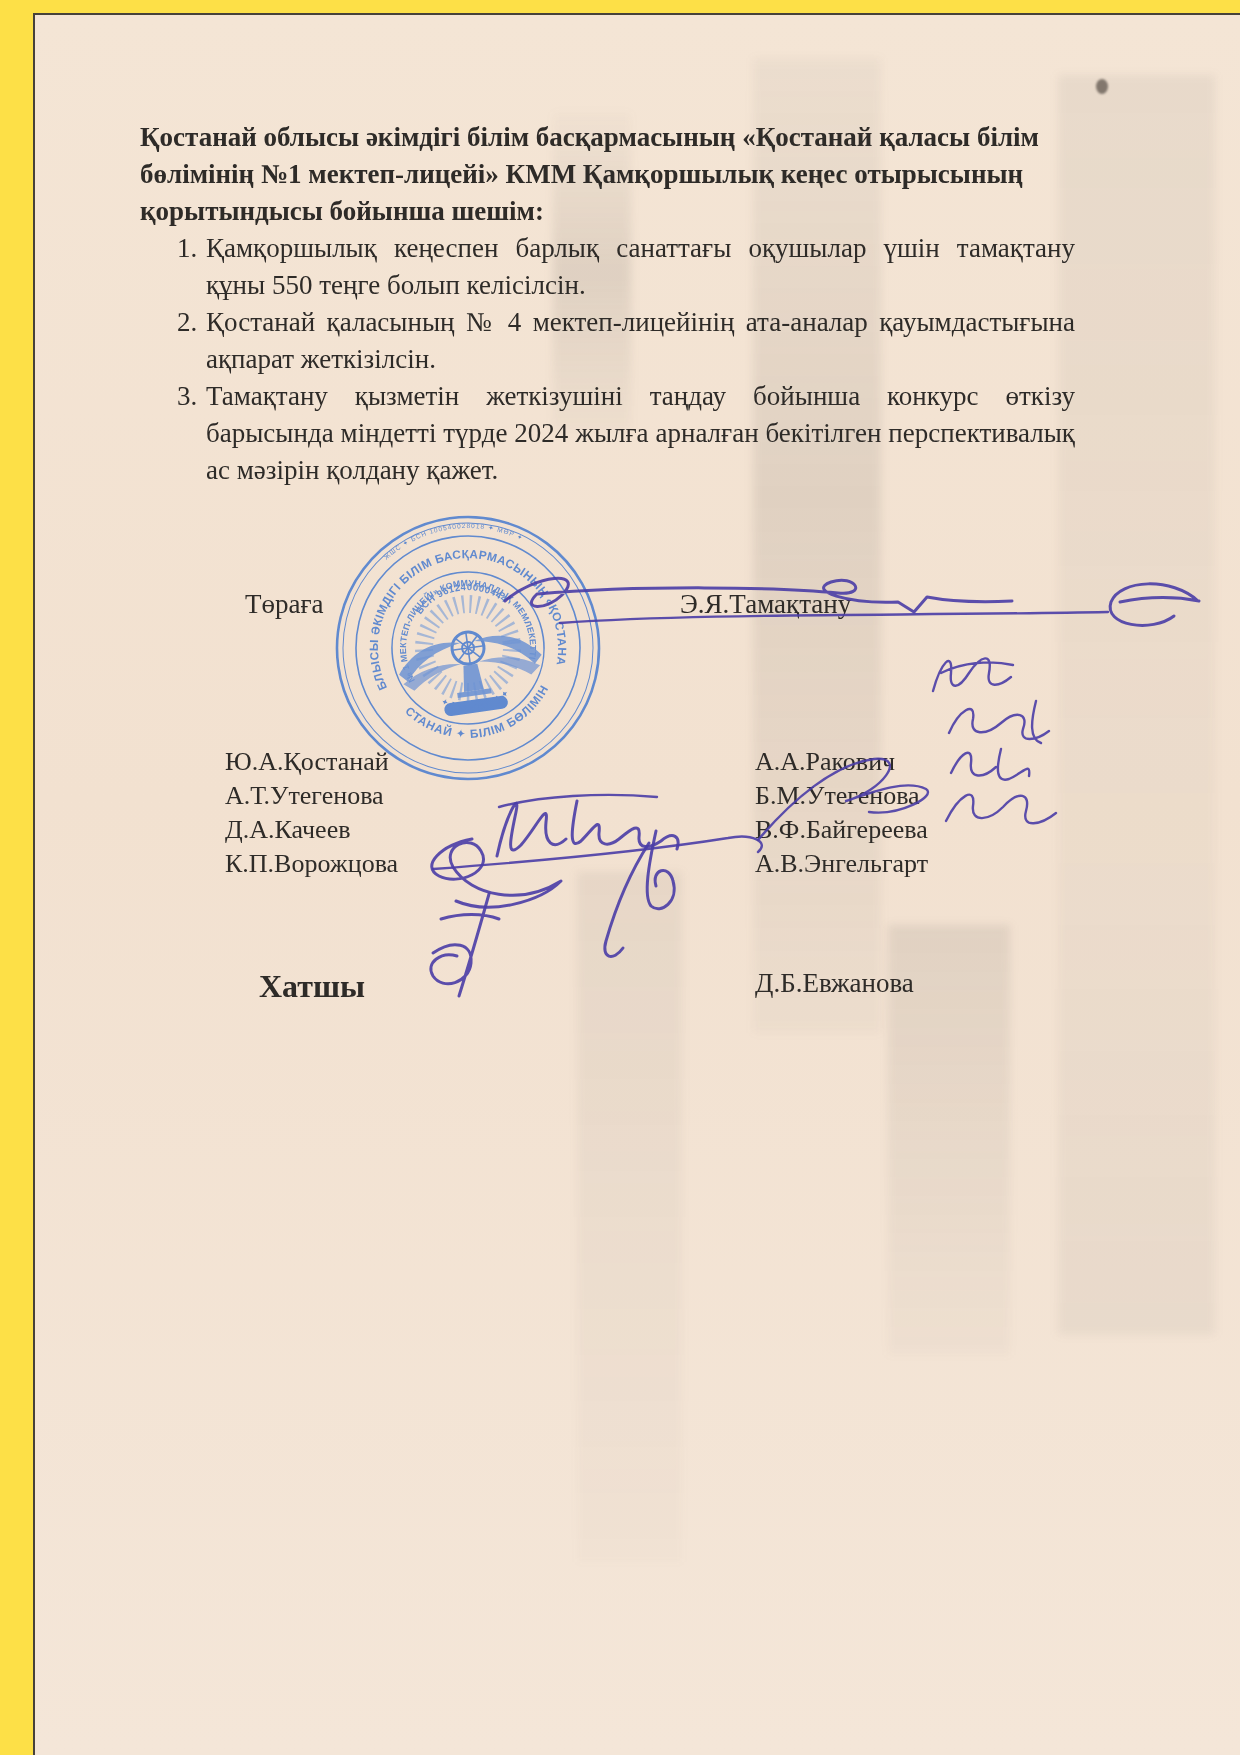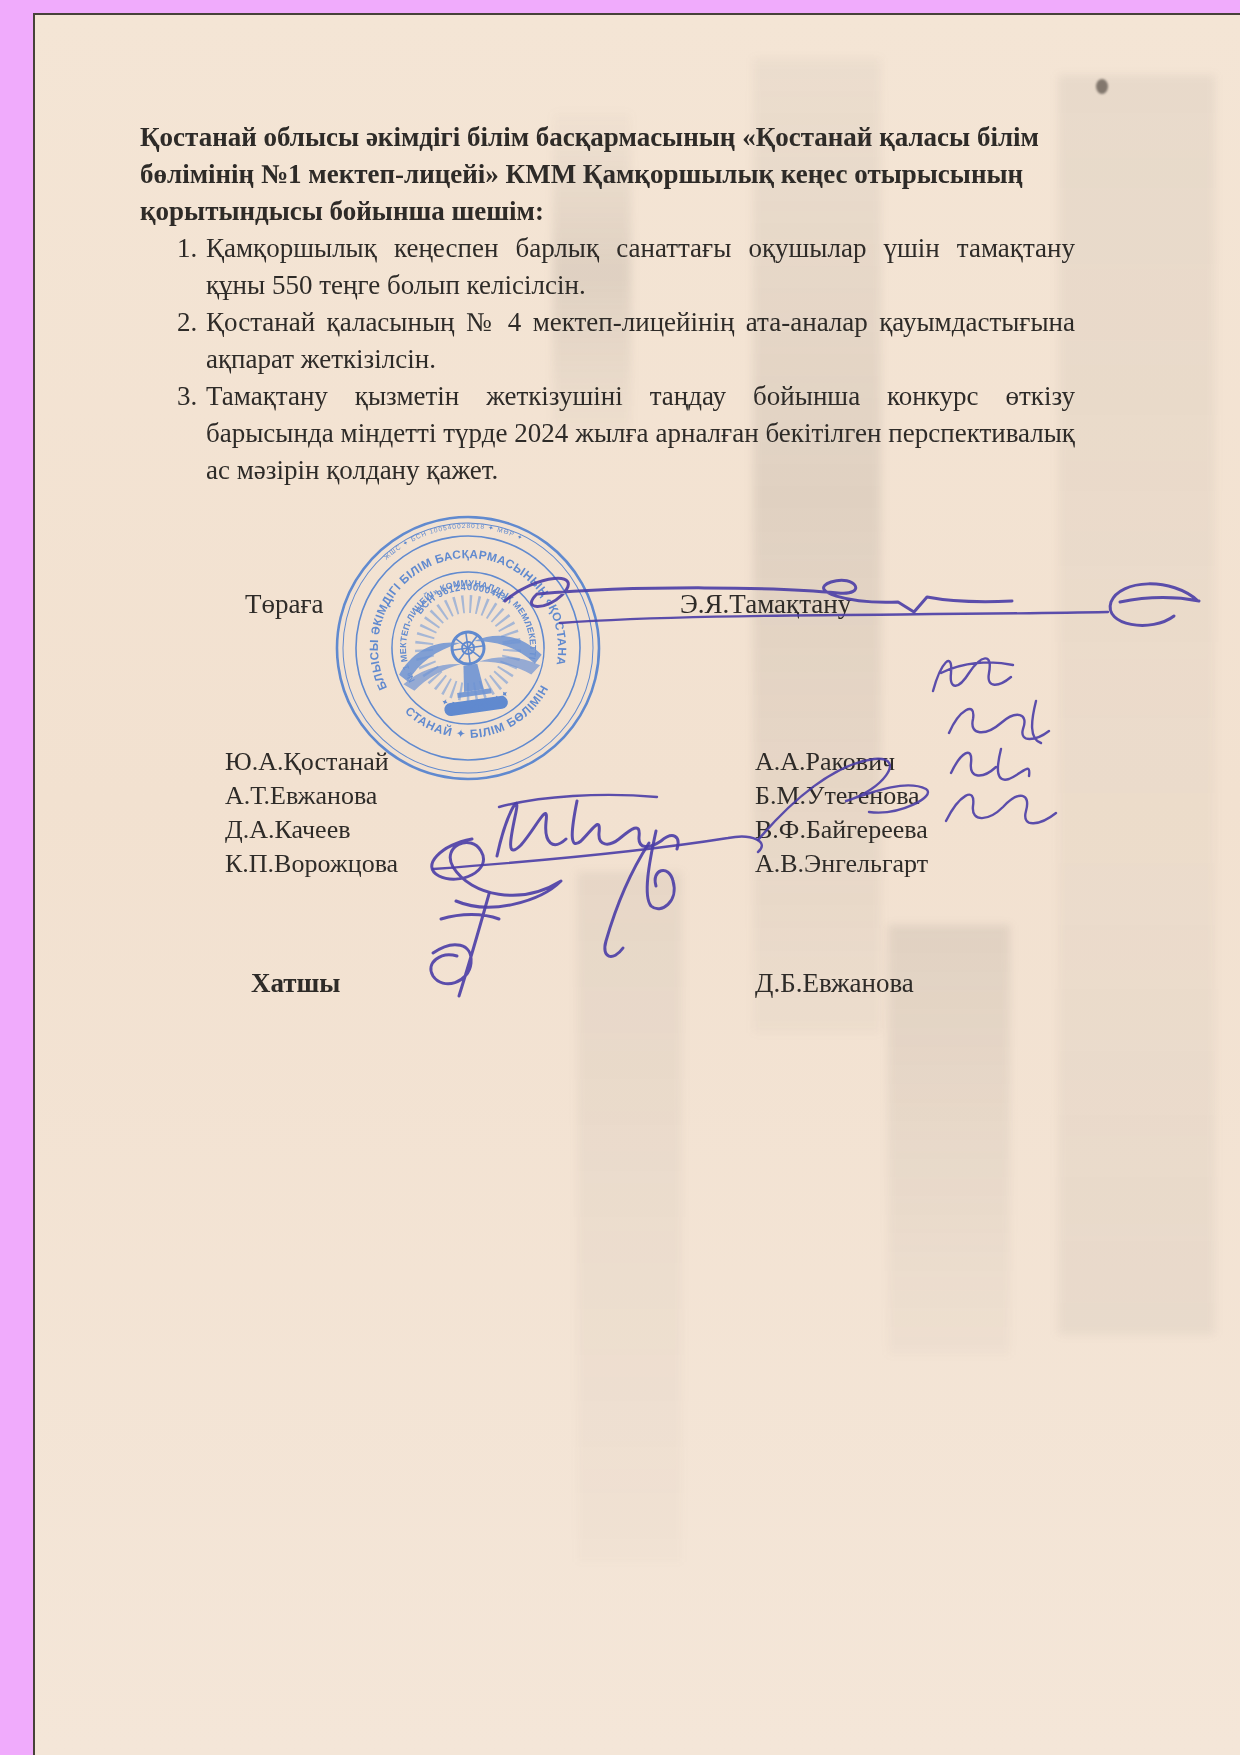--- a/index.html
+++ b/index.html
@@ -1,18 +1,18 @@
 <!DOCTYPE html>
 <html><head>
 <meta charset="utf-8">
 <style>
   html,body { margin:0; padding:0; background:#e9e7e3; }
   .scan {
     position:relative; width:1240px; height:1755px; overflow:hidden;
-    background:#f0abfc;
+    background:#fde047;
     font-family:"Liberation Serif","DejaVu Serif",serif;
     color:#2e2b28;
   }
   .page {
     position:absolute; left:33px; top:13px; right:0; bottom:0;
     background:linear-gradient(180deg,#f4e5d5 0%,#f2e1d0 45%,#f4e6d8 100%);
     border-top:2px solid #474239; border-left:2px solid #474239;
   }
   .sm { position:absolute; pointer-events:none; filter:blur(4px); }
   .sm.a { left:553px; top:112px; width:78px; height:320px;
@@ -34,21 +34,21 @@
   ol.decisions { margin:0; padding:0 0 0 64px; text-align:justify; }
   ol.decisions li { padding-left:2px; }
 
   .abs { position:absolute; white-space:nowrap; }
   .t-chair   { left:245px; top:589px; font-size:27px; font-weight:normal; }
   .n-chair   { left:680px; top:589px; font-size:27px; }
   .m-head    { left:225px; top:692px; font-size:26px; }
   .m-col     { position:absolute; top:745px; font-size:26px; line-height:34px; }
   .m-col.l   { left:225px; }
   .m-col.r   { left:755px; }
-  .t-sec     { left:251px; top:968px; font-size:27px; font-weight:bold; }
+  .t-sec     { left:259px; top:968px; font-size:32px; font-weight:bold; }
   .n-sec     { left:755px; top:968px; font-size:27px; }
 
   .stamp { position:absolute; left:333px; top:513px; width:270px; height:270px;
            transform:rotate(-8deg); opacity:.88; }
   .stamp text { fill:#4d7ecf; font-family:"Liberation Sans","DejaVu Sans",sans-serif; }
 
   .signatures { position:absolute; left:0; top:0; pointer-events:none; }
   .signatures path { fill:none; stroke:#4a3da6; stroke-width:2.4;
                      stroke-linecap:round; stroke-linejoin:round; opacity:.9; }
   .signatures path.th { stroke-width:3; }
@@ -74,21 +74,21 @@
       <li>Тамақтану қызметін жеткізушіні таңдау бойынша конкурс өткізу барысында міндетті түрде 2024 жылға арналған бекітілген перспективалық ас мәзірін қолдану қажет.</li>
     </ol>
   </div>
 
   <span class="abs t-chair">Төраға</span>
   <span class="abs n-chair">Э.Я.Тамақтану</span>
 
 
   <div class="m-col l">
     <div>Ю.А.Қостанай</div>
-    <div>А.Т.Евжанова</div>
+    <div>А.Т.Утегенова</div>
     <div>Д.А.Качеев</div>
     <div>К.П.Ворожцова</div>
   </div>
   <div class="m-col r">
     <div>А.А.Ракович</div>
     <div>Б.М.Утегенова</div>
     <div>В.Ф.Байгереева</div>
     <div>А.В.Энгельгарт</div>
   </div>
 

